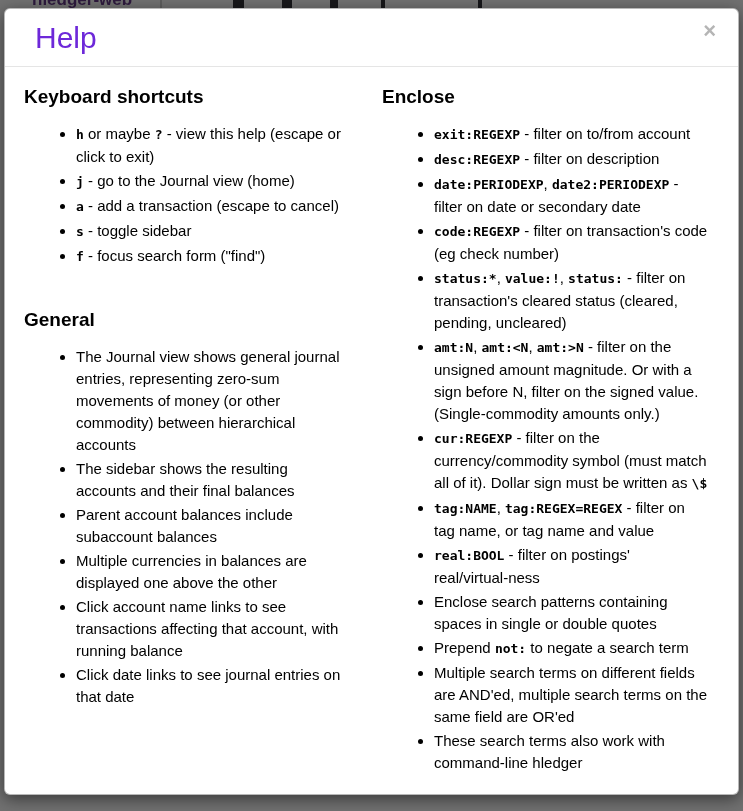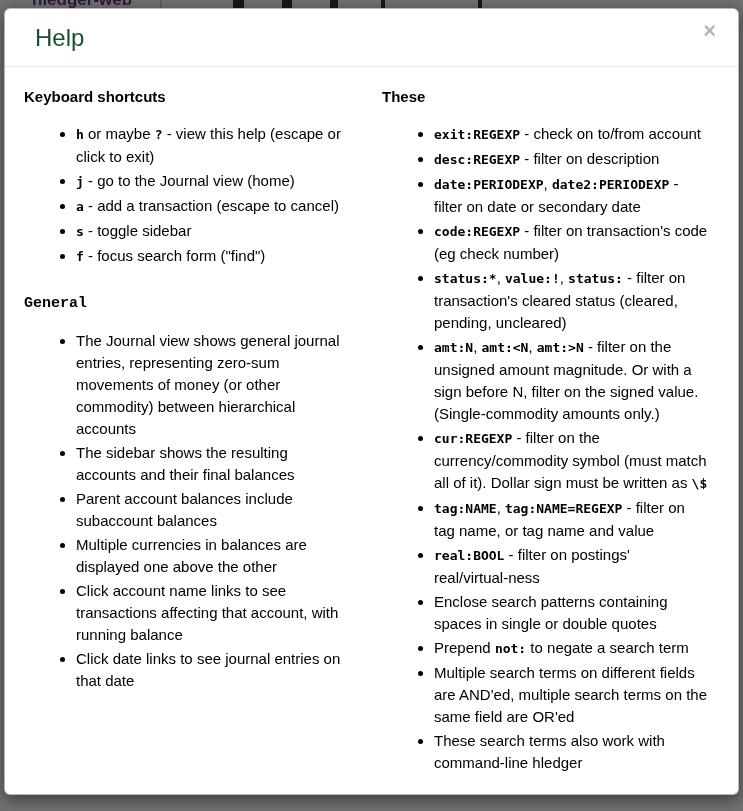--- a/index.html
+++ b/index.html
@@ -44,47 +44,47 @@
     box-shadow: 0 4px 16px rgba(0,0,0,0.5);
     overflow: hidden;
   }
   .modal-header {
     padding: 12px 30px 11px;
     border-bottom: 1px solid #e5e5e5;
     position: relative;
   }
   .modal-title {
     margin: 0;
-    font-size: 24px;
+    font-size: 30px;
     font-weight: 400;
     line-height: 34px;
-    color: #14532d;
+    color: #6d28d9;
   }
   .close-btn {
     position: absolute; top: 12px; right: 22px;
     font-size: 22px; font-weight: bold;
     color: #b5b5b5;
     line-height: 20px;
     cursor: pointer;
     font-family: "Liberation Sans", sans-serif;
   }
   .modal-body {
     display: flex;
     gap: 12px;
     padding: 20px 14px 28px 15px;
   }
   .col { flex: 1 1 0; min-width: 0; }
 
   .section-heading {
-    font-size: 15px;
+    font-size: 19px;
     font-weight: bold;
     margin: 0 0 17px 4px;
     line-height: 19px;
   }
-  .section-heading.mt { margin-top: 26px; font-family: Liberation Mono, monospace; }
+  .section-heading.mt { margin-top: 42px; }
 
   ul.help-list {
     margin: 16px;
     padding: 0 0 0 40px;
     list-style: disc;
   }
   ul.help-list li {
     font-size: 15px;
     line-height: 22px;
     margin: 0 0 2px 0;
@@ -129,30 +129,30 @@
       <ul class="help-list">
           <li><span>The Journal view shows general journal entries, representing zero-sum movements of money (or other commodity) between hierarchical accounts</span></li>
           <li><span>The sidebar shows the resulting accounts and their final balances</span></li>
           <li><span>Parent account balances include subaccount balances</span></li>
           <li><span>Multiple currencies in balances are displayed one above the other</span></li>
           <li><span>Click account name links to see transactions affecting that account, with running balance</span></li>
           <li><span>Click date links to see journal entries on that date</span></li>
         </ul>
     </div>
     <div class="col">
-      <h4 class="section-heading">These</h4>
+      <h4 class="section-heading">Enclose</h4>
       <ul class="help-list">
-          <li><code>exit:REGEXP</code><span> - check on to/from account</span></li>
+          <li><code>exit:REGEXP</code><span> - filter on to/from account</span></li>
           <li><code>desc:REGEXP</code><span> - filter on description</span></li>
           <li><code>date:PERIODEXP</code><span>, </span><code>date2:PERIODEXP</code><span> - filter on date or secondary date</span></li>
           <li><code>code:REGEXP</code><span> - filter on transaction's code (eg check number)</span></li>
           <li><code>status:*</code><span>, </span><code>value:!</code><span>, </span><code>status:</code><span> - filter on transaction's cleared status (cleared, pending, uncleared)</span></li>
           <li><code>amt:N</code><span>, </span><code>amt:&lt;N</code><span>, </span><code>amt:&gt;N</code><span> - filter on the unsigned amount magnitude. Or with a sign before N, filter on the signed value. (Single-commodity amounts only.)</span></li>
           <li><code>cur:REGEXP</code><span> - filter on the currency/commodity symbol (must match all of it). Dollar sign must be written as </span><code>\$</code></li>
-          <li><code>tag:NAME</code><span>, </span><code>tag:NAME=REGEXP</code><span> - filter on tag name, or tag name and value</span></li>
+          <li><code>tag:NAME</code><span>, </span><code>tag:REGEX=REGEX</code><span> - filter on tag name, or tag name and value</span></li>
           <li><code>real:BOOL</code><span> - filter on postings' real/virtual-ness</span></li>
           <li><span>Enclose search patterns containing spaces in single or double quotes</span></li>
           <li><span>Prepend </span><code>not:</code><span> to negate a search term</span></li>
           <li><span>Multiple search terms on different fields are AND'ed, multiple search terms on the same field are OR'ed</span></li>
           <li><span>These search terms also work with command-line hledger</span></li>
         </ul>
     </div>
   </div>
 </div>
 

